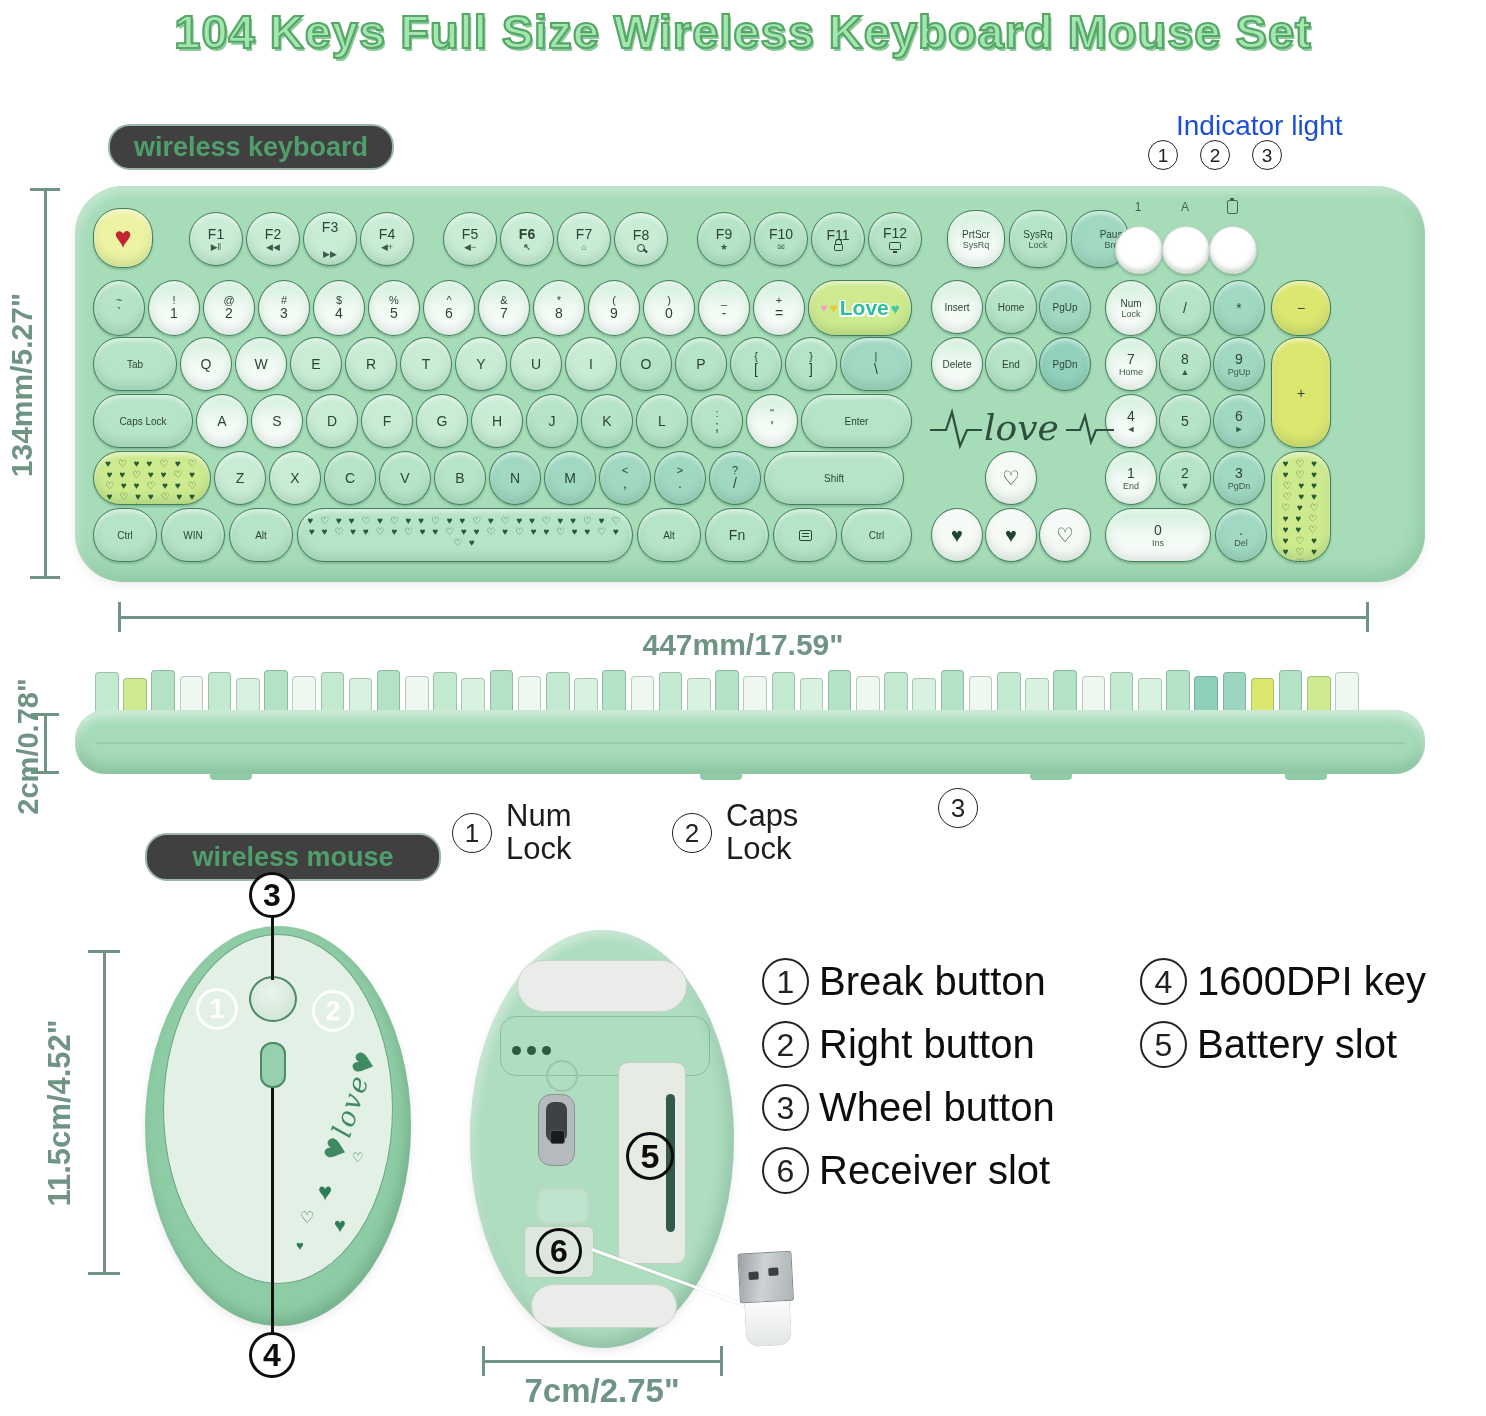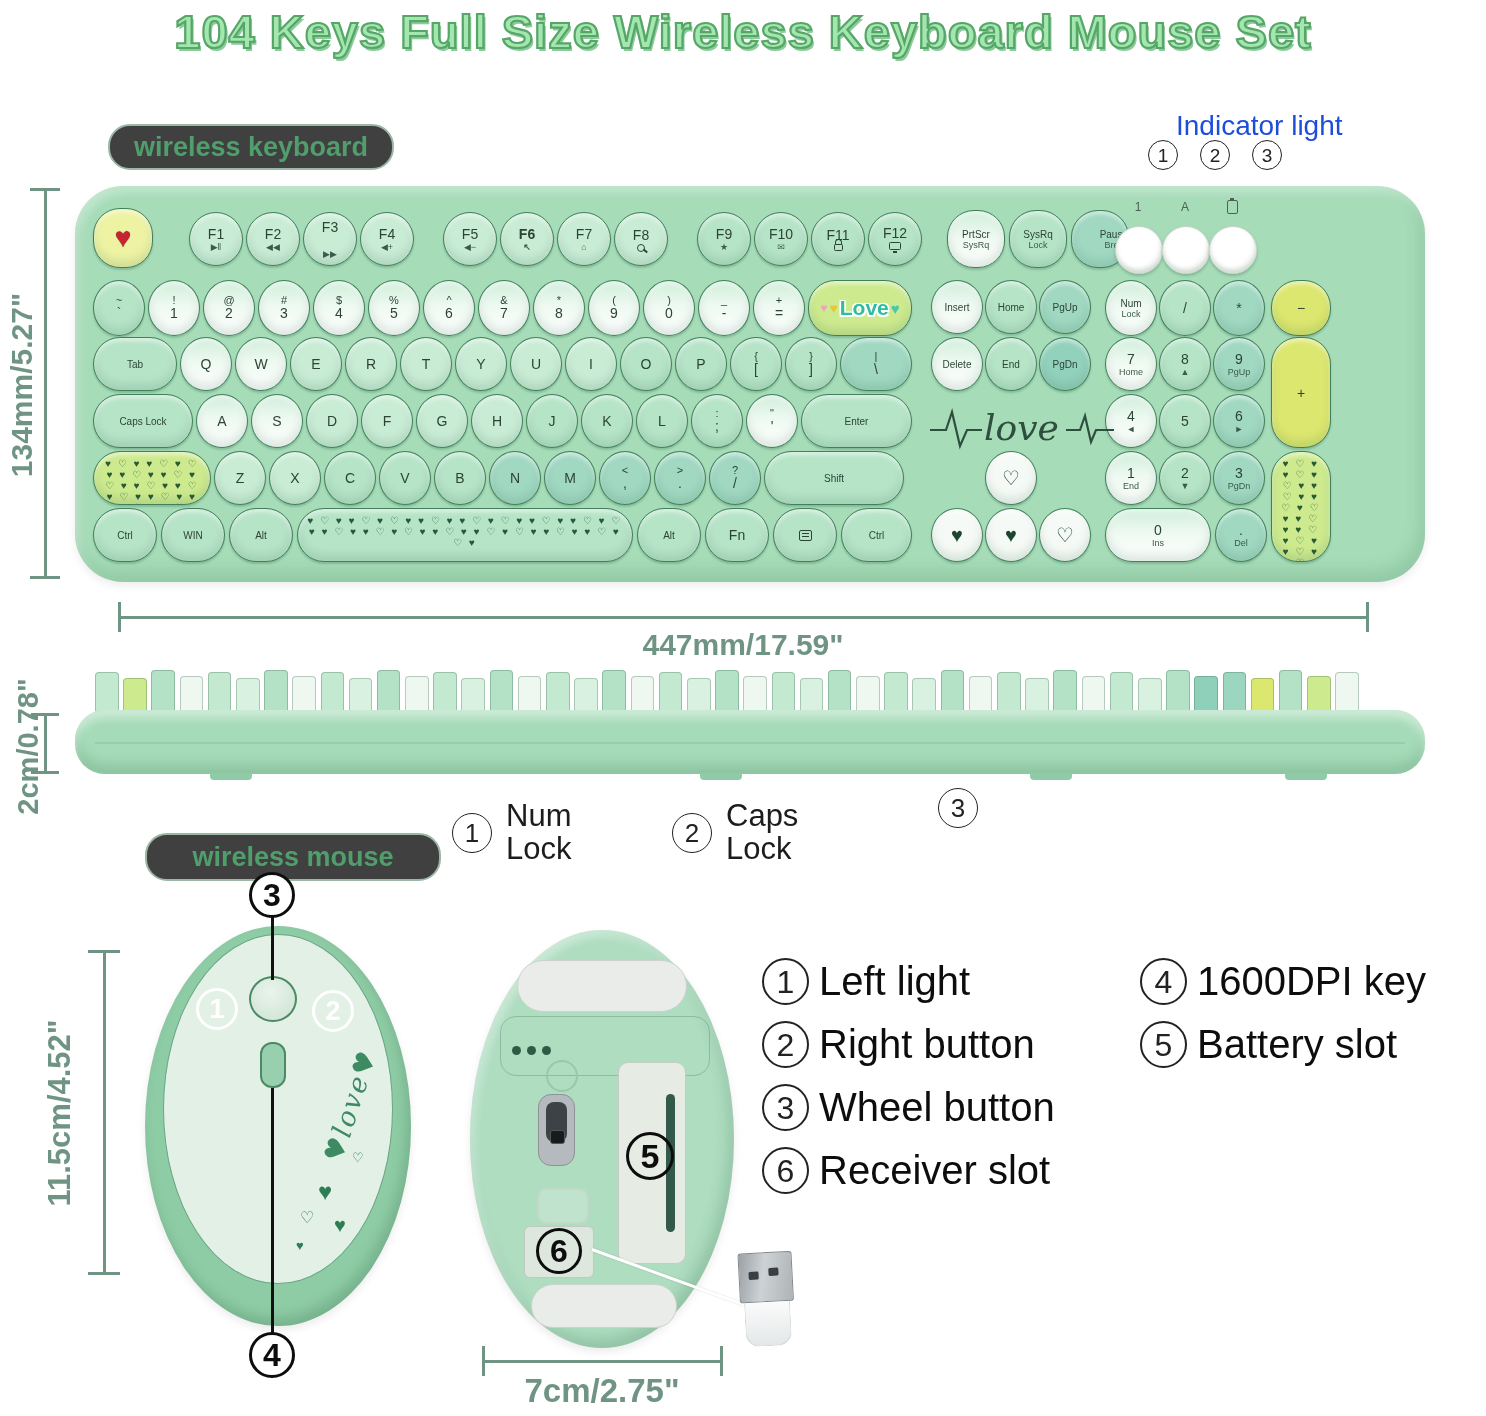--- a/index.html
+++ b/index.html
@@ -656,21 +656,21 @@
   <div class="abs" id="usb-metal">
     <span class="usb-hole" style="left:9px;top:18px;"></span>
     <span class="usb-hole" style="left:29px;top:15px;"></span>
   </div>
   <div class="abs" id="usb-body"></div>
 </div>
 
 <div class="abs m-leg" id="m-legend-left" style="left:762px;top:958px;">
     <div class="row">
       <span class="cnum thin">1</span>
-      <span>Left light</span>
+      <span>Break button</span>
     </div>
     <div class="row">
       <span class="cnum thin">2</span>
       <span>Right button</span>
     </div>
     <div class="row">
       <span class="cnum thin">3</span>
       <span>Wheel button</span>
     </div>
     <div class="row">

